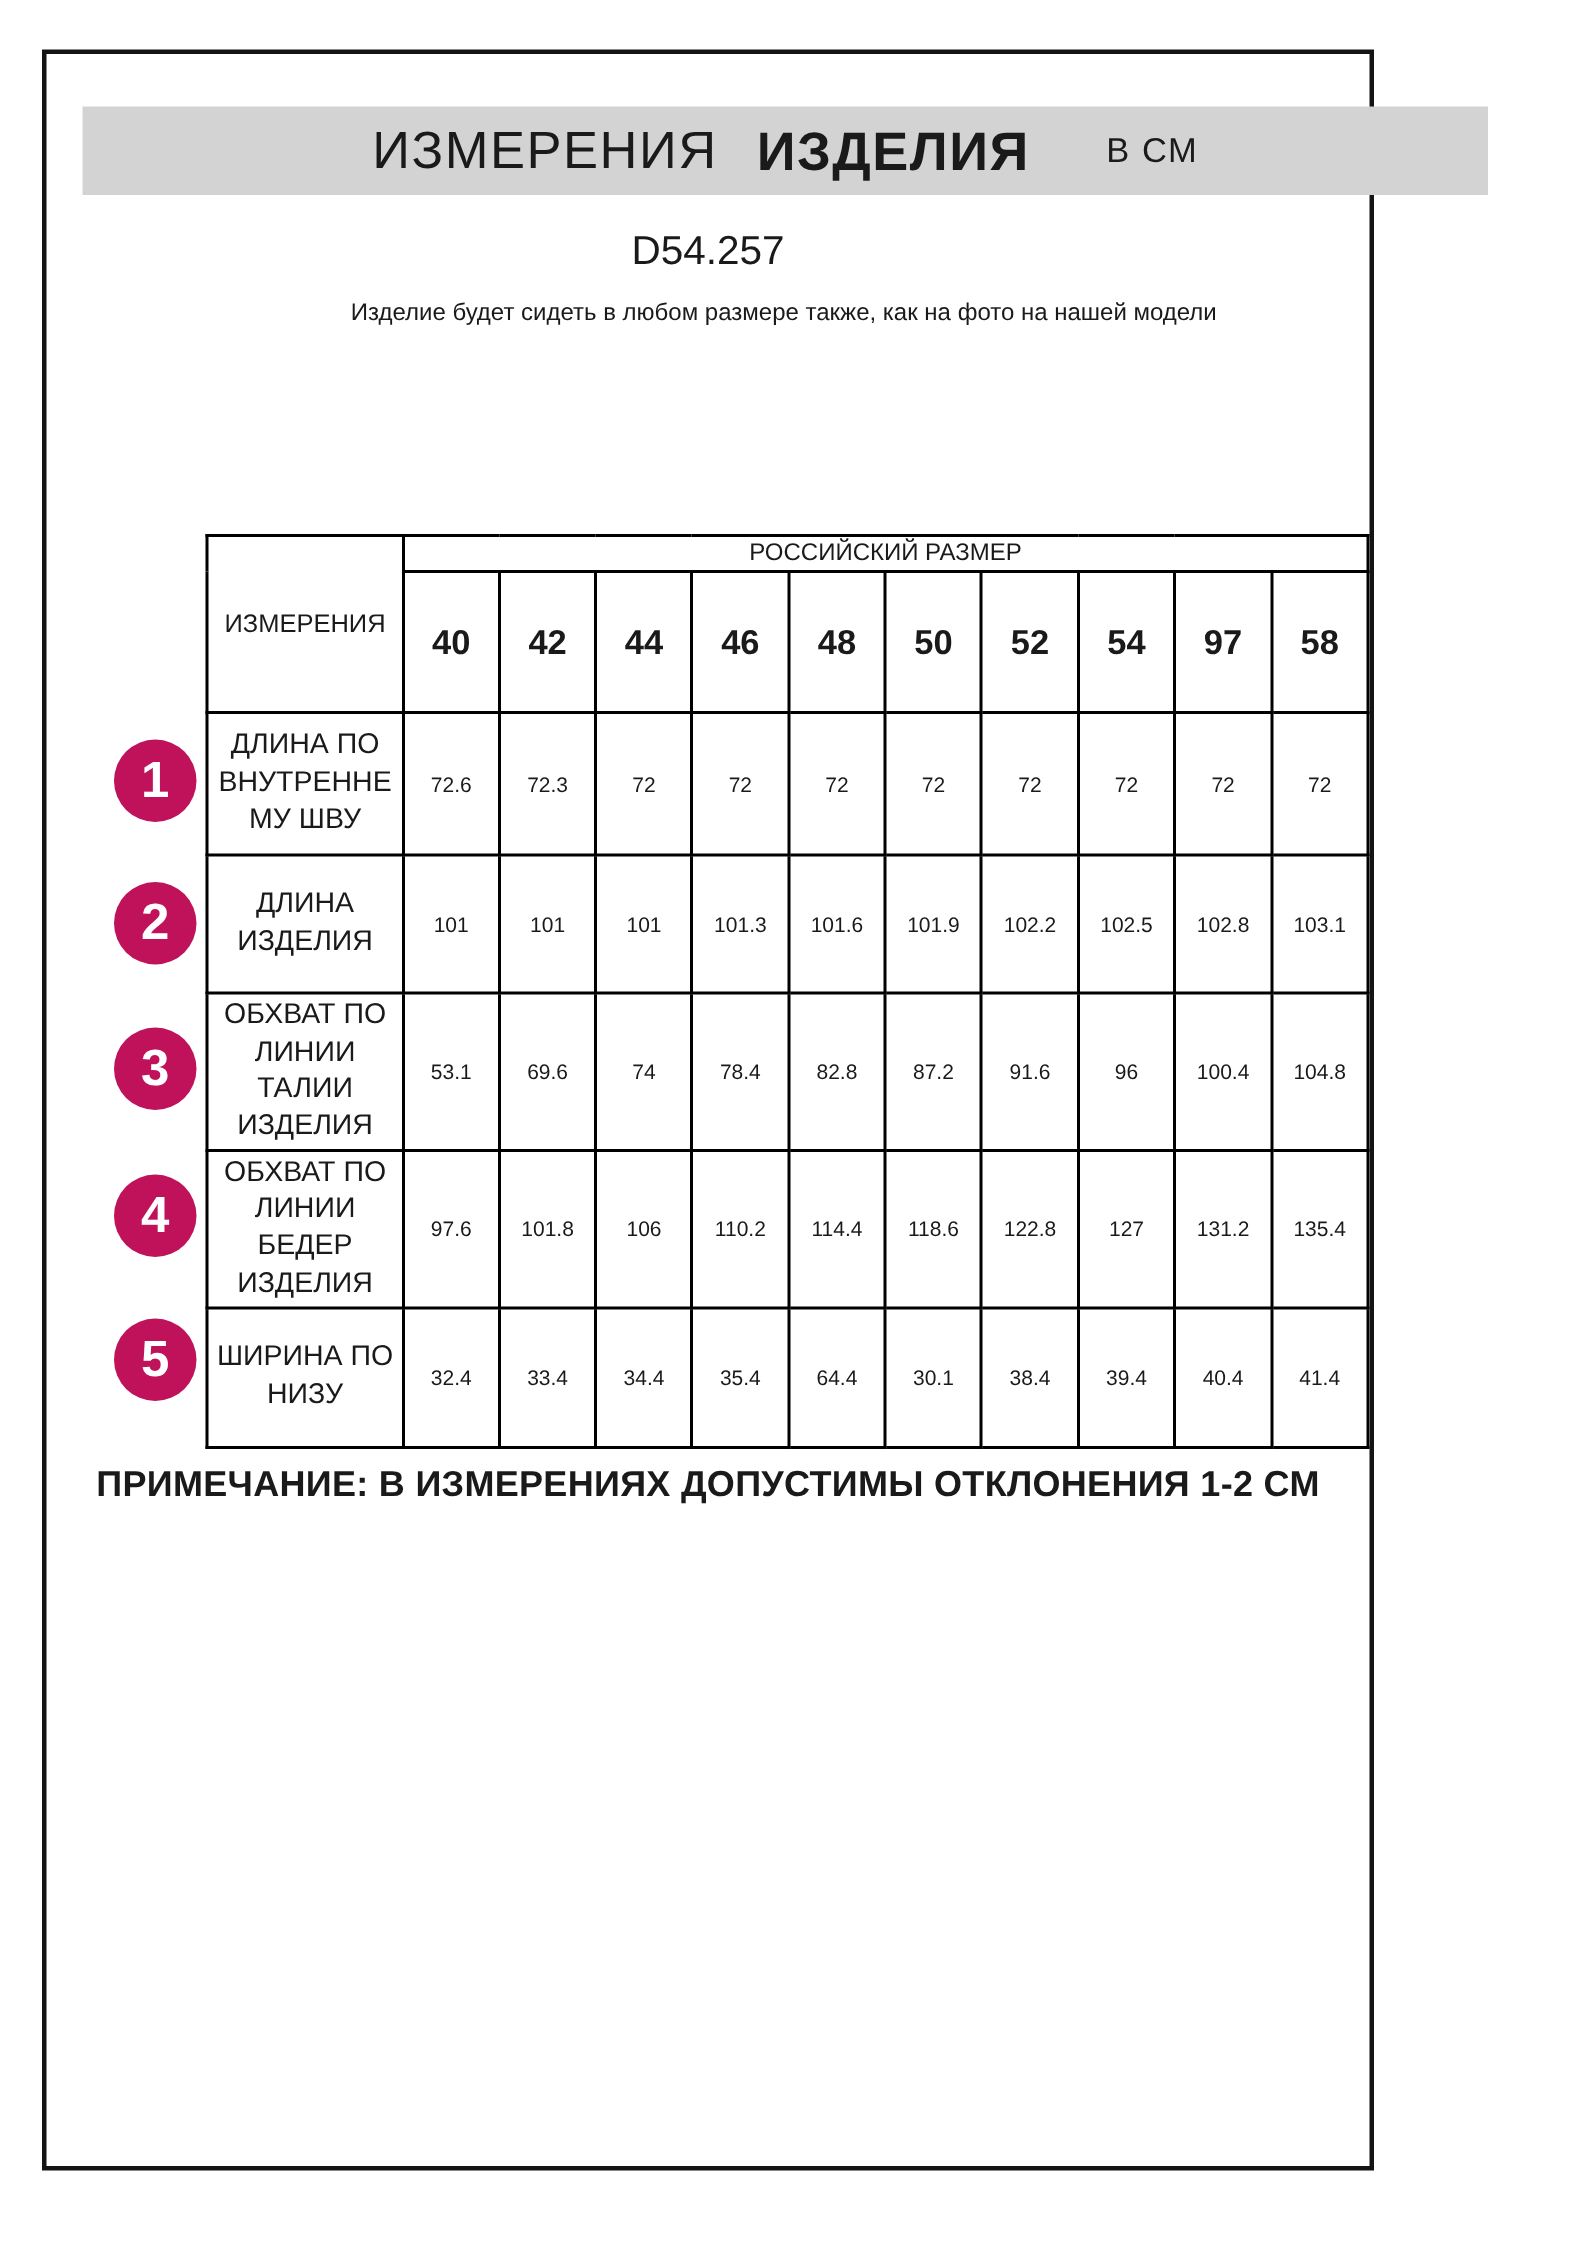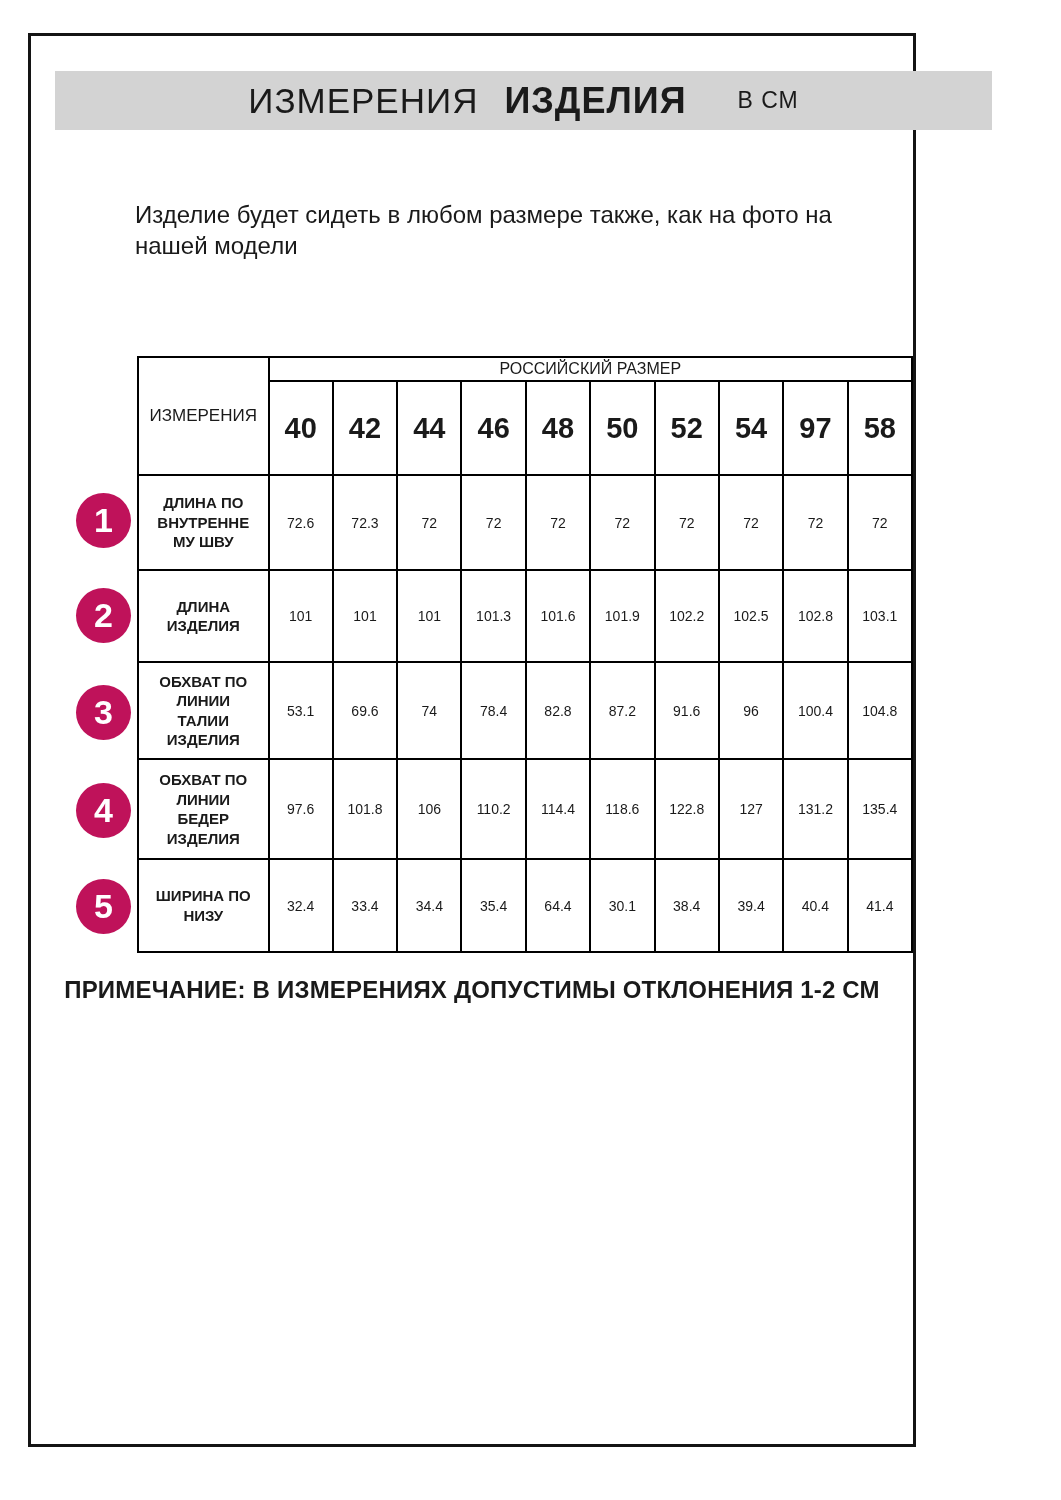--- a/index.html
+++ b/index.html
@@ -37,21 +37,22 @@
     left: 0; top: 116px;
     width: 100%;
     text-align: center;
     font-size: 27px;
     font-weight: 400;
   }
   .subtitle {
     position: absolute;
     left: 104px; top: 163px;
     width: 775px;
-    font-size: 24px;
+    text-align: center;
+    font-size: 16px;
     font-weight: 400;
     line-height: 1.3;
   }
 
   
   .size-table {
     position: absolute;
     left: 106px; top: 320px;
     border-collapse: collapse;
     table-layout: fixed;
@@ -60,24 +61,24 @@
   .size-table col.c-label { width: 131px; }
   .size-table col.c-size  { width: 65px;  }
   .size-table th, .size-table td {
     border: 2px solid #000000;
     text-align: center;
     vertical-align: middle;
     padding: 2px;
   }
   .group-header-cell { height: 24px; font-size: 16px; font-weight: 400; }
   .corner-cell       { font-size: 17px; font-weight: 400; }
-  .size-cell         { height: 94px; font-size: 29px; font-weight: 700; }
+  .size-cell         { height: 94px; font-size: 23px; font-weight: 700; }
   .label-cell {
-    font-size: 15px;
-    font-weight: 700;
+    font-size: 19px;
+    font-weight: 400;
     line-height: 1.3;
     white-space: pre-line;
   }
   .value-cell { font-size: 14px; font-weight: 400; }
   tr.r1 td { height: 95px; }
   tr.r2 td { height: 92px; }
   tr.r3 td { height: 97px; }
   tr.r4 td { height: 100px; }
   tr.r5 td { height: 93px; }
 
@@ -115,20 +116,21 @@
 <body>
 
 <div class="page-frame">
 
   <div class="title-band">
     <span class="title-main">ИЗМЕРЕНИЯ</span>
     <span class="title-strong">ИЗДЕЛИЯ</span>
     <span class="title-suffix">В СМ</span>
   </div>
 
+  <div class="product-code">D54.257</div>
 
   <div class="subtitle">Изделие будет сидеть в любом размере также, как на фото на нашей модели</div>
 
   <table class="size-table">
     <colgroup>
       <col class="c-label">
       <col class="c-size">
         <col class="c-size">
         <col class="c-size">
         <col class="c-size">

